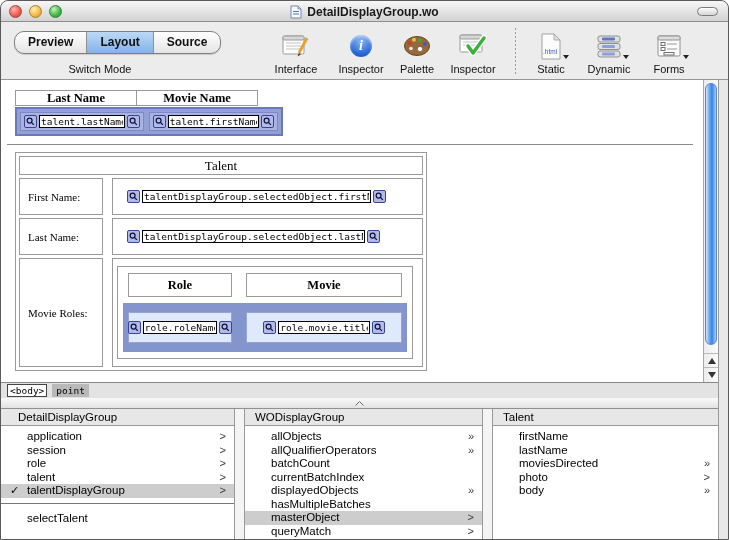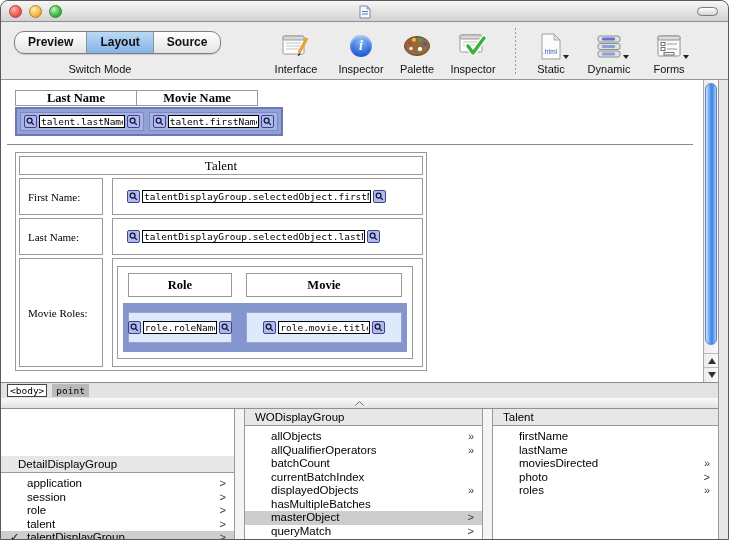--- a/index.html
+++ b/index.html
@@ -116,21 +116,21 @@
   .path-cursor { font-family:"DejaVu Sans Mono",monospace; font-size:9.5px; line-height:13px;
     height:13px; background:#b9b9b9; padding:0 4px; }
   
   .splitter { position:absolute; top:397px; left:0; width:717px; height:11px;
     background:linear-gradient(#fafafa,#e2e2e2); border-bottom:1px solid #909090;
     display:flex; align-items:center; justify-content:center; }
   
   .panel { position:absolute; top:408px; left:0; width:717px; bottom:0;
     background:#fff; display:flex; }
   .pcol { display:flex; flex-direction:column; overflow:hidden; }
-  .pcol1 { width:233px;margin-top:47px; } .pcol2 { width:237px; } .pcol3 { flex:1; }
+  .pcol1 { width:233px; } .pcol2 { width:237px; } .pcol3 { flex:1; }
   .pdiv { width:11px; background:#f4f4f4; border-left:1px solid #999; border-right:1px solid #999; flex:none; }
   .phead { height:17px; flex:none; background:#e7e7e7; border-bottom:1px solid #999;
     font-size:11.5px; line-height:16px; color:#000; padding-left:10px; }
   .pcol1 .phead { padding-left:17px; }
   .plist { padding-top:4px; }
   .prow { position:relative; height:13.5px; line-height:13.5px; font-size:11.5px; color:#000;
     padding-left:26px; }
   .prow .arrow { position:absolute; right:8px; top:0; color:#3a3a3a; font-size:11px; }
   .prow .check { position:absolute; left:9px; top:0; font-size:11px; }
   .prow.sel { background:#cdcdcd; }
@@ -147,20 +147,21 @@
       <span class="light yellow"></span>
       <span class="light green"></span>
     </div>
     <div class="titlewrap">
       <svg width="12" height="14" viewBox="0 0 12 14">
         <path d="M1 1 h7 l3 3 v9 h-10 z" fill="#f4f8ff" stroke="#7788aa" stroke-width="1"></path>
         <path d="M8 1 l3 3 h-3 z" fill="#c8d8ee" stroke="#7788aa" stroke-width="0.8"></path>
         <rect x="3" y="6" width="6" height="1" fill="#5577bb"></rect>
         <rect x="3" y="8.5" width="6" height="1" fill="#5577bb"></rect>
       </svg>
+      <span>DetailDisplayGroup.wo</span>
     </div>
     <span class="toggle-pill"></span>
   </div>
 
   <div class="toolbar">
     <div class="seg-ctl">
       <span class="seg">Preview</span>
       <span class="seg sel">Layout</span>
       <span class="seg">Source</span>
     </div>
@@ -446,18 +447,18 @@
 
     <div class="pdiv"></div>
 
     <div class="pcol pcol3">
       <div class="phead">Talent</div>
       <div class="plist">
         <div class="prow"><span>firstName</span><span class="arrow"></span></div>
         <div class="prow"><span>lastName</span><span class="arrow"></span></div>
         <div class="prow"><span>moviesDirected</span><span class="arrow">»</span></div>
         <div class="prow"><span>photo</span><span class="arrow">&gt;</span></div>
-        <div class="prow"><span>roles</span><span class="arrow">»</span></div>
+        <div class="prow"><span>body</span><span class="arrow">»</span></div>
       </div>
     </div>
 
   </div>
 </div>
 
 </body></html>

